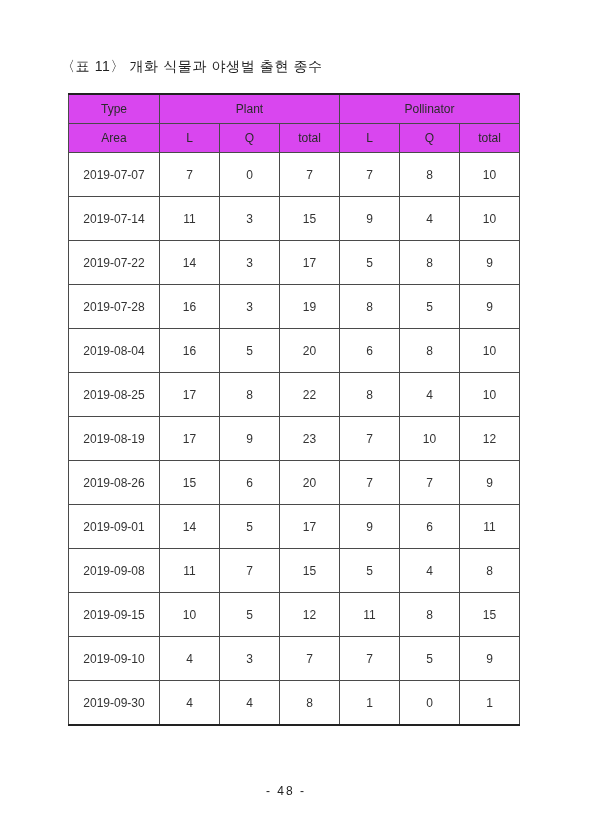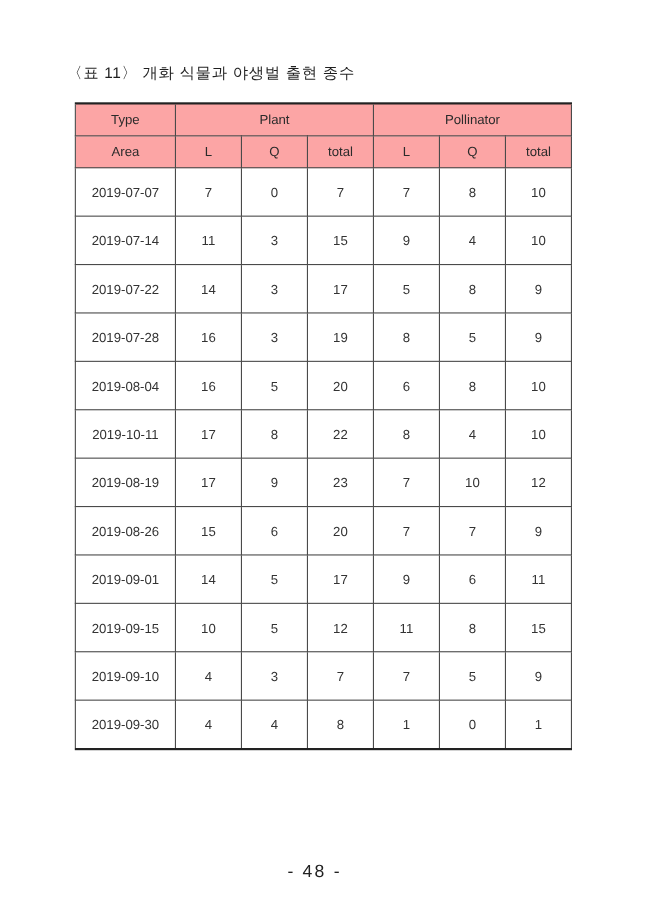--- a/index.html
+++ b/index.html
@@ -40,37 +40,37 @@
   table.data-table td {
     border: 1px solid #4a4a4a;
     text-align: center;
     vertical-align: middle;
     padding: 0;
     font-size: 12px;
     color: #333333;
     font-weight: normal;
   }
   table.data-table thead th {
-    background: #fca5a5;
+    background: #d946ef;
     height: 28px;
     color: #2b2b2b;
   }
   table.data-table thead tr:first-child th { border-top: 2px solid #222222; }
   table.data-table tbody td {
     height: 43px;
     background: #ffffff;
   }
   table.data-table tbody tr:last-child td { border-bottom: 2px solid #222222; }
   .page-footer {
     position: absolute;
     left: 0;
     top: 784px;
     width: 100%;
     text-align: center;
-    font-size: 16px;
+    font-size: 12px;
     color: #222222;
     letter-spacing: 2px;
   }
 </style>
 </head>
 <body>
 
 <div class="page">
 
   <div class="caption">〈표 11〉 개화 식물과 야생벌 출현 종수</div>
@@ -141,21 +141,21 @@
       <tr>
         <td>2019-08-04</td>
         <td>16</td>
         <td>5</td>
         <td>20</td>
         <td>6</td>
         <td>8</td>
         <td>10</td>
       </tr>
       <tr>
-        <td>2019-10-11</td>
+        <td>2019-08-25</td>
         <td>17</td>
         <td>8</td>
         <td>22</td>
         <td>8</td>
         <td>4</td>
         <td>10</td>
       </tr>
       <tr>
         <td>2019-08-19</td>
         <td>17</td>
@@ -175,20 +175,29 @@
         <td>9</td>
       </tr>
       <tr>
         <td>2019-09-01</td>
         <td>14</td>
         <td>5</td>
         <td>17</td>
         <td>9</td>
         <td>6</td>
         <td>11</td>
+      </tr>
+      <tr>
+        <td>2019-09-08</td>
+        <td>11</td>
+        <td>7</td>
+        <td>15</td>
+        <td>5</td>
+        <td>4</td>
+        <td>8</td>
       </tr>
       <tr>
         <td>2019-09-15</td>
         <td>10</td>
         <td>5</td>
         <td>12</td>
         <td>11</td>
         <td>8</td>
         <td>15</td>
       </tr>

